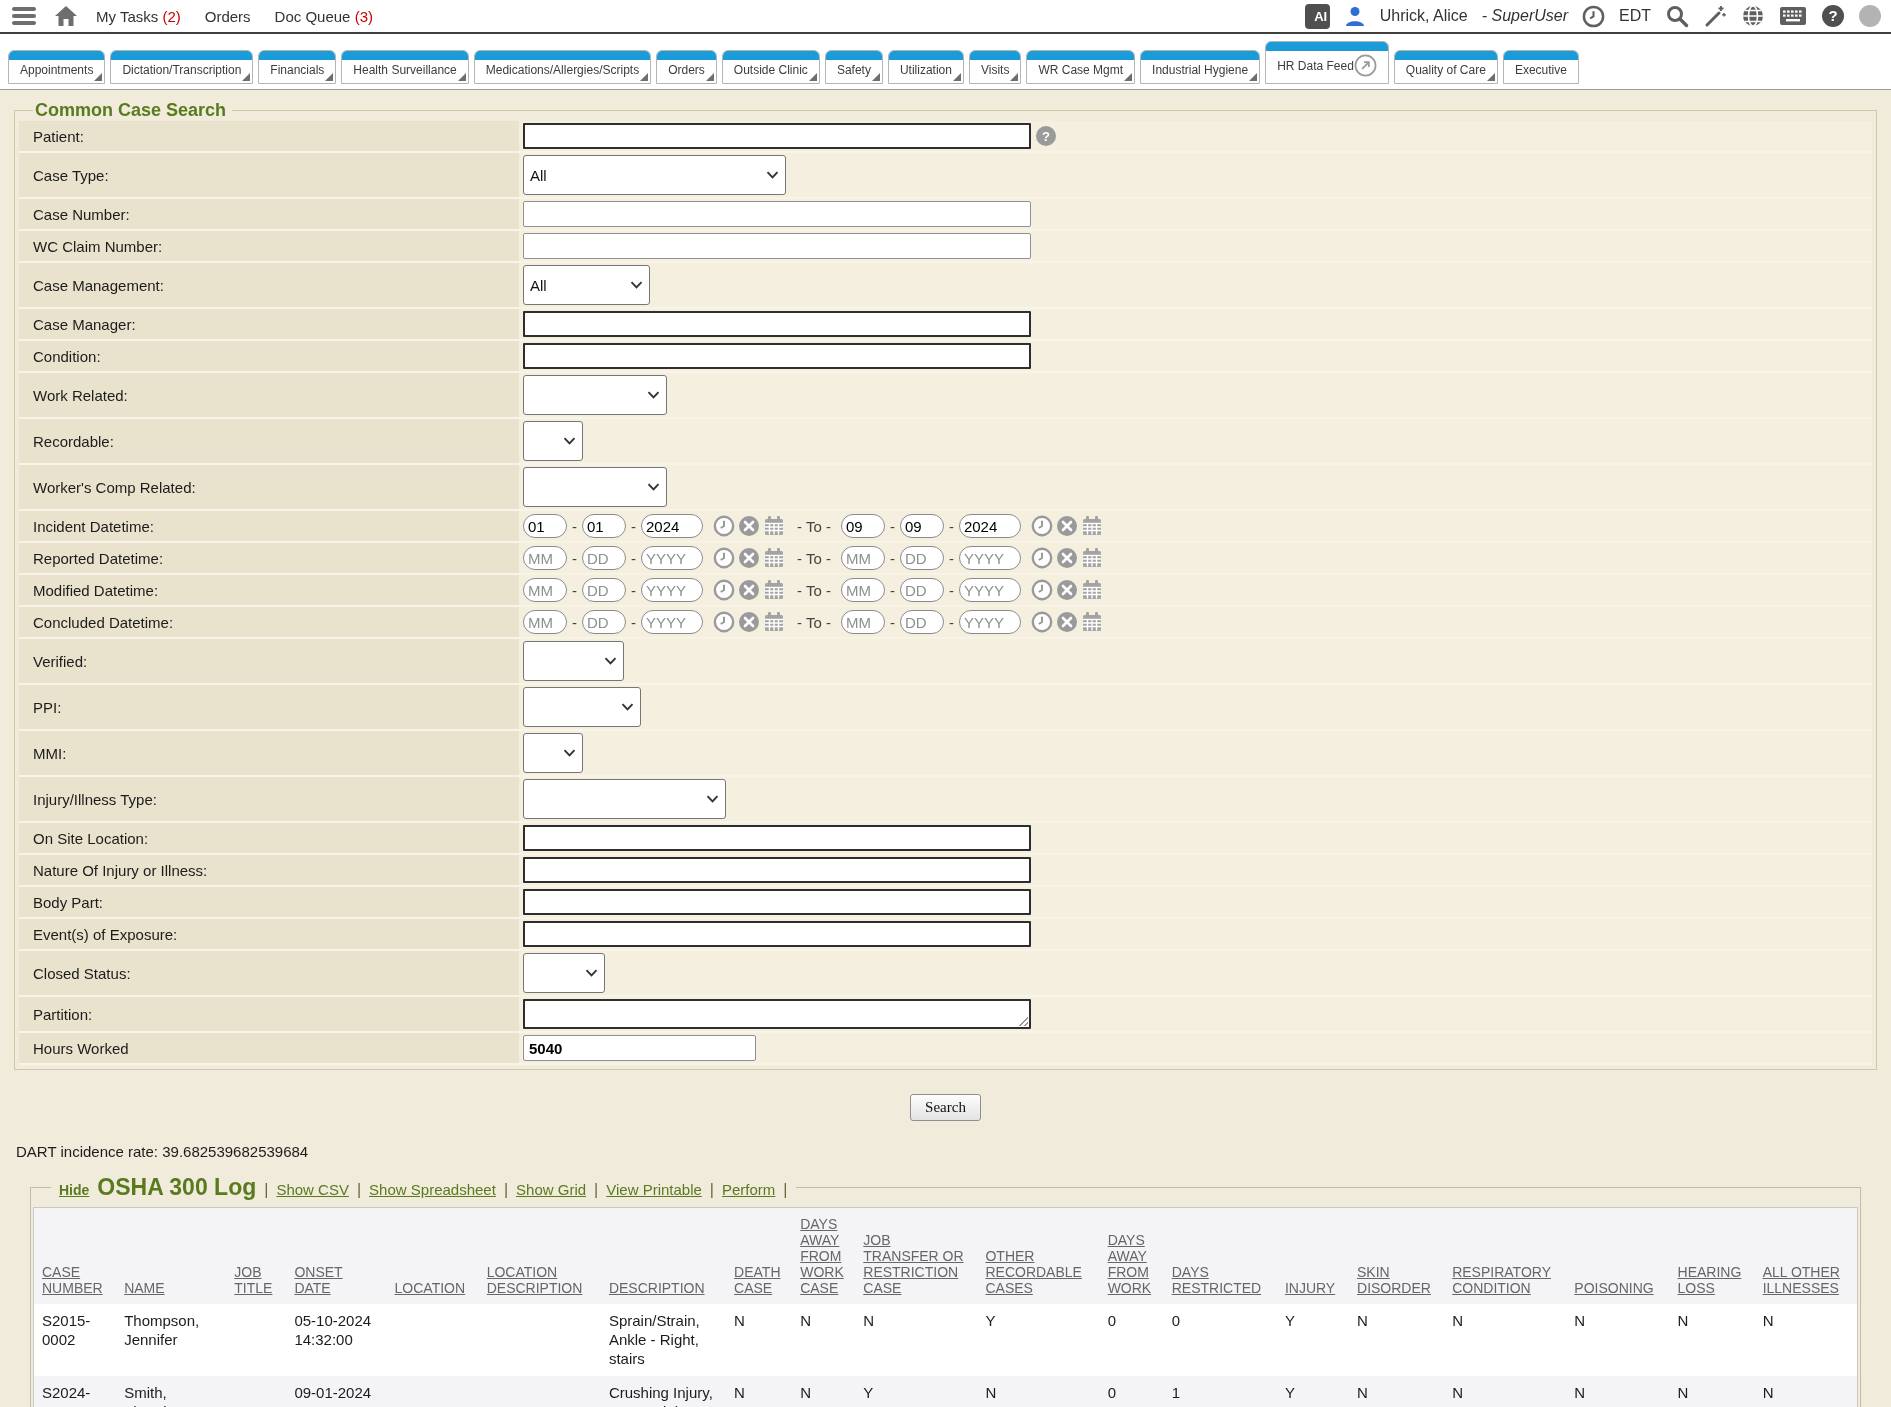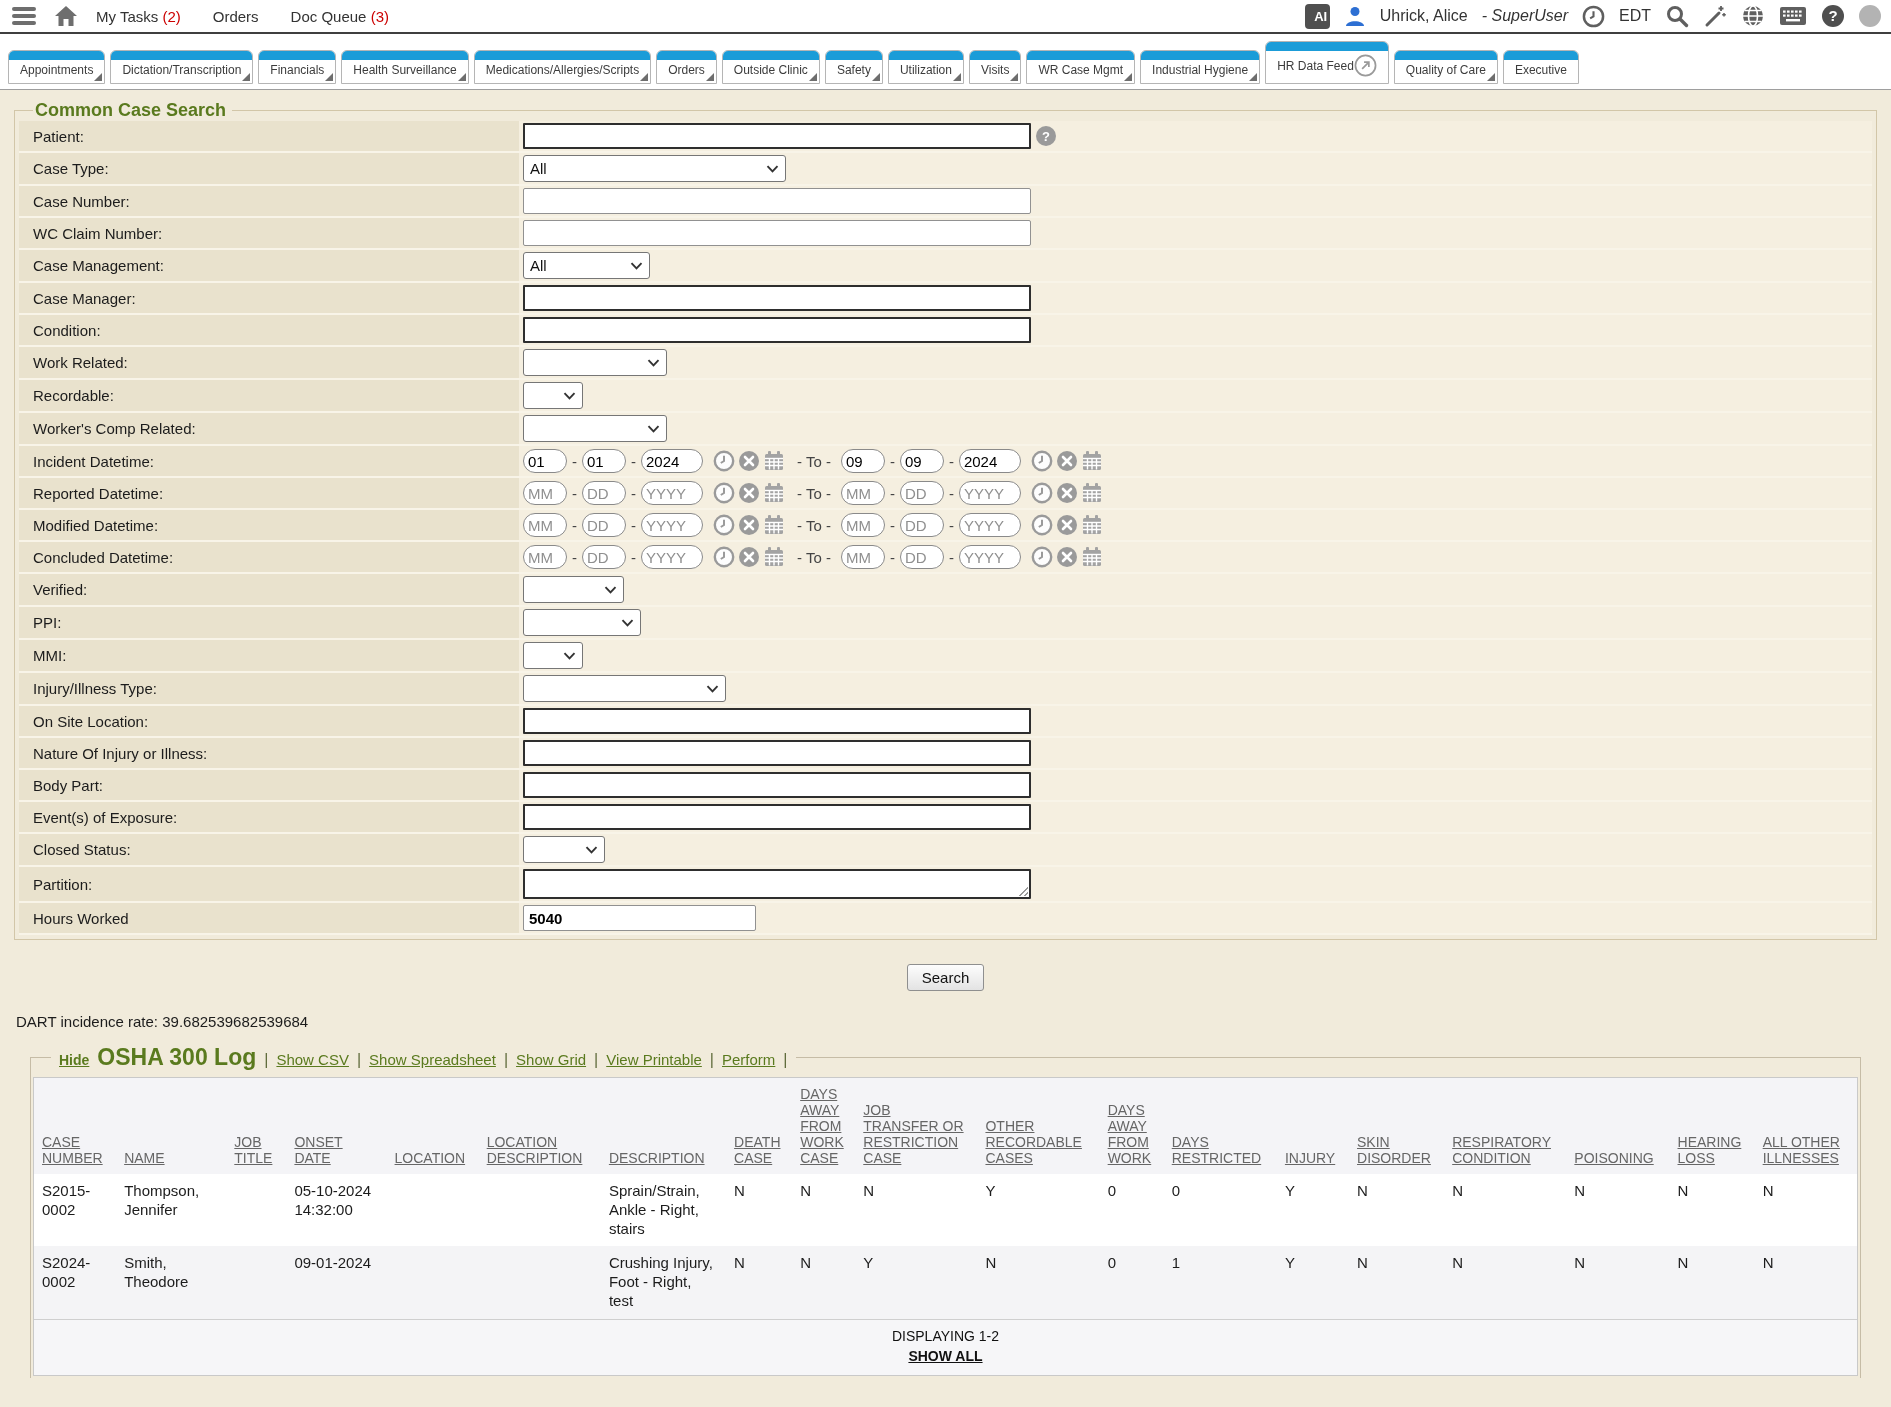--- a/index.html
+++ b/index.html
@@ -62,21 +62,21 @@
     background:#e9e2cd; padding-left:14px; font-size:15px; color:#1c1c1c;
   }
   .ffield {
     flex:1; align-self:stretch; display:flex; align-items:center;
     background:#f5efe0; padding:2px 4px; gap:4px;
   }
   input.txt { height:26px; background:#fff; font-family:inherit; font-size:15px; padding:0 5px; }
   input.txt.dark { border:2px solid #2e2e2e; border-radius:1px; }
   input.txt.light { border:1px solid #919191; border-radius:2px;font-weight:bold; }
   .sel {
-    height:27px; background:#fff; border:1px solid #767676; border-radius:3px;
+    height:40px; background:#fff; border:1px solid #767676; border-radius:3px;
     display:flex; align-items:center; justify-content:space-between;
     padding:0 6px 0 6px; cursor:pointer;
   }
   .sel-val { font-size:15px; color:#111; }
   input.dt { height:24px; border:1px solid #8a8a8a; border-radius:12px; font-family:inherit; font-size:15px; padding:0 4px; }
   input.dt::placeholder { color:#8f8f8f; }
   .dt-sep { color:#444; font-size:15px; margin:0 1px; }
   .to-sep { color:#444; font-size:15px; margin:0 6px; white-space:nowrap; }
   .dt-icons { display:flex; align-items:center; gap:3px; margin-left:6px; margin-right:2px; }
   .txtarea-wrap { position:relative; }
@@ -84,21 +84,21 @@
     display:block; height:30px; background:#fff; border:2px solid #2e2e2e; border-radius:1px;
     resize:none; font-family:inherit; font-size:15px; padding:1px 5px;
   }
   .resize-corner {
     position:absolute; right:3px; bottom:3px; width:11px; height:11px;
     background:repeating-linear-gradient(135deg, transparent 0 2px, #9a9a9a 2px 3.5px);
     clip-path:polygon(100% 0, 100% 100%, 0 100%);
   }
   .search-btn-row { display:flex; justify-content:center; margin-top:24px; }
   button.search-btn {
-    font-family:Liberation Sans, sans-serif; font-size:15px; color:#111; padding:4px 14px;
+    font-family:Liberation Serif, serif; font-size:15px; color:#111; padding:4px 14px;
     background:linear-gradient(#fdfdfd,#e3e3e3); border:1px solid #8f8f8f; border-radius:3px;
     cursor:pointer;
   }
   .dart { font-size:15px; color:#1c1c1c; margin:22px 0 0 2px; }
   
   fieldset.osha-fieldset { border:1px solid #c6bca6; border-bottom:none; margin:14px 16px 0 16px; padding:0; }
   fieldset.osha-fieldset legend { margin-left:20px; padding:0 8px; display:flex; align-items:baseline; gap:8px; }
   .hide-link { font-size:14px; font-weight:bold; color:#5a7a1e; text-decoration:underline; cursor:pointer; }
   .osha-title { font-size:23px; font-weight:bold; color:#5a7a1e; }
   .osha-sep { color:#5f6b3a; font-size:16px; }
@@ -131,21 +131,21 @@
     <div class="hamburger">
         <span></span>
         <span></span>
         <span></span>
       </div>
     <span class="icon">
       <svg width="24" height="22" viewBox="0 0 24 22">
           <path d="M12 1 L23 11 H19.5 V21 H14.5 V14 H9.5 V21 H4.5 V11 H1 Z" fill="#6e6e6e"></path>
         </svg>
     </span>
-    <nav id="top-nav-items" style="display:flex;gap:32px;">
+    <nav id="top-nav-items" style="display:flex;gap:24px;">
         <span class="nav-item"><span>My Tasks</span><span class="nav-count"> (2)</span></span>
         <span class="nav-item"><span>Orders</span></span>
         <span class="nav-item"><span>Doc Queue</span><span class="nav-count"> (3)</span></span>
       </nav>
   </div>
   <div class="tb-right">
     <div class="ai-badge">AI</div>
     <span class="icon">
       <svg width="22" height="22" viewBox="0 0 22 22">
           <circle cx="11" cy="6.5" r="4.5" fill="#2d6fd3"></circle>

